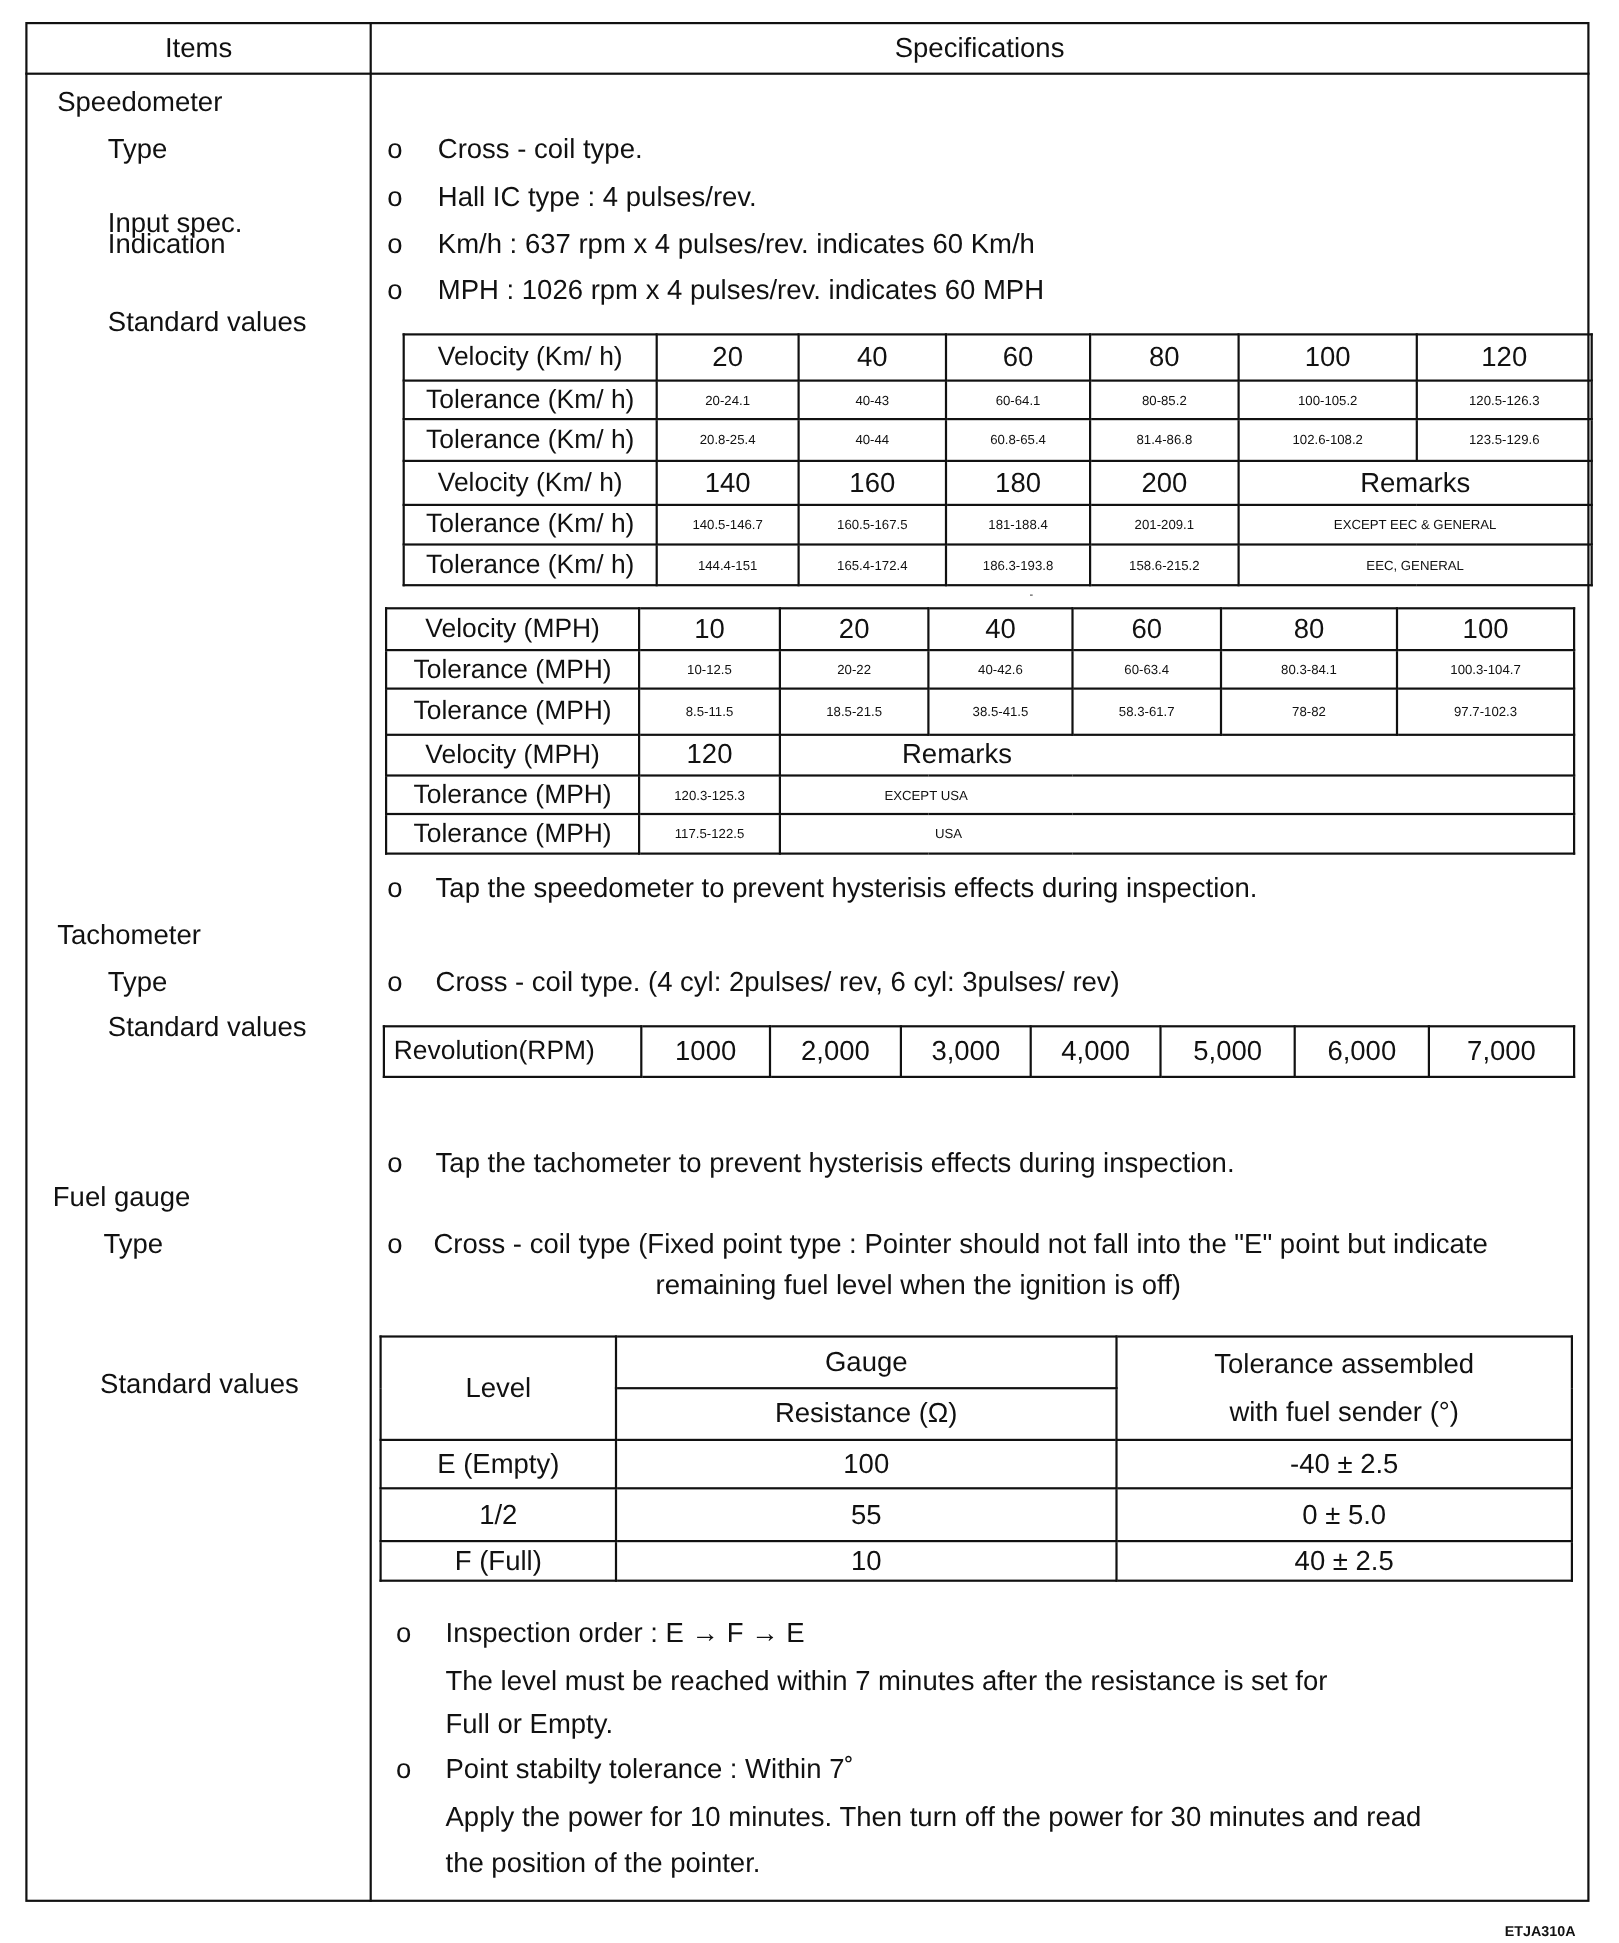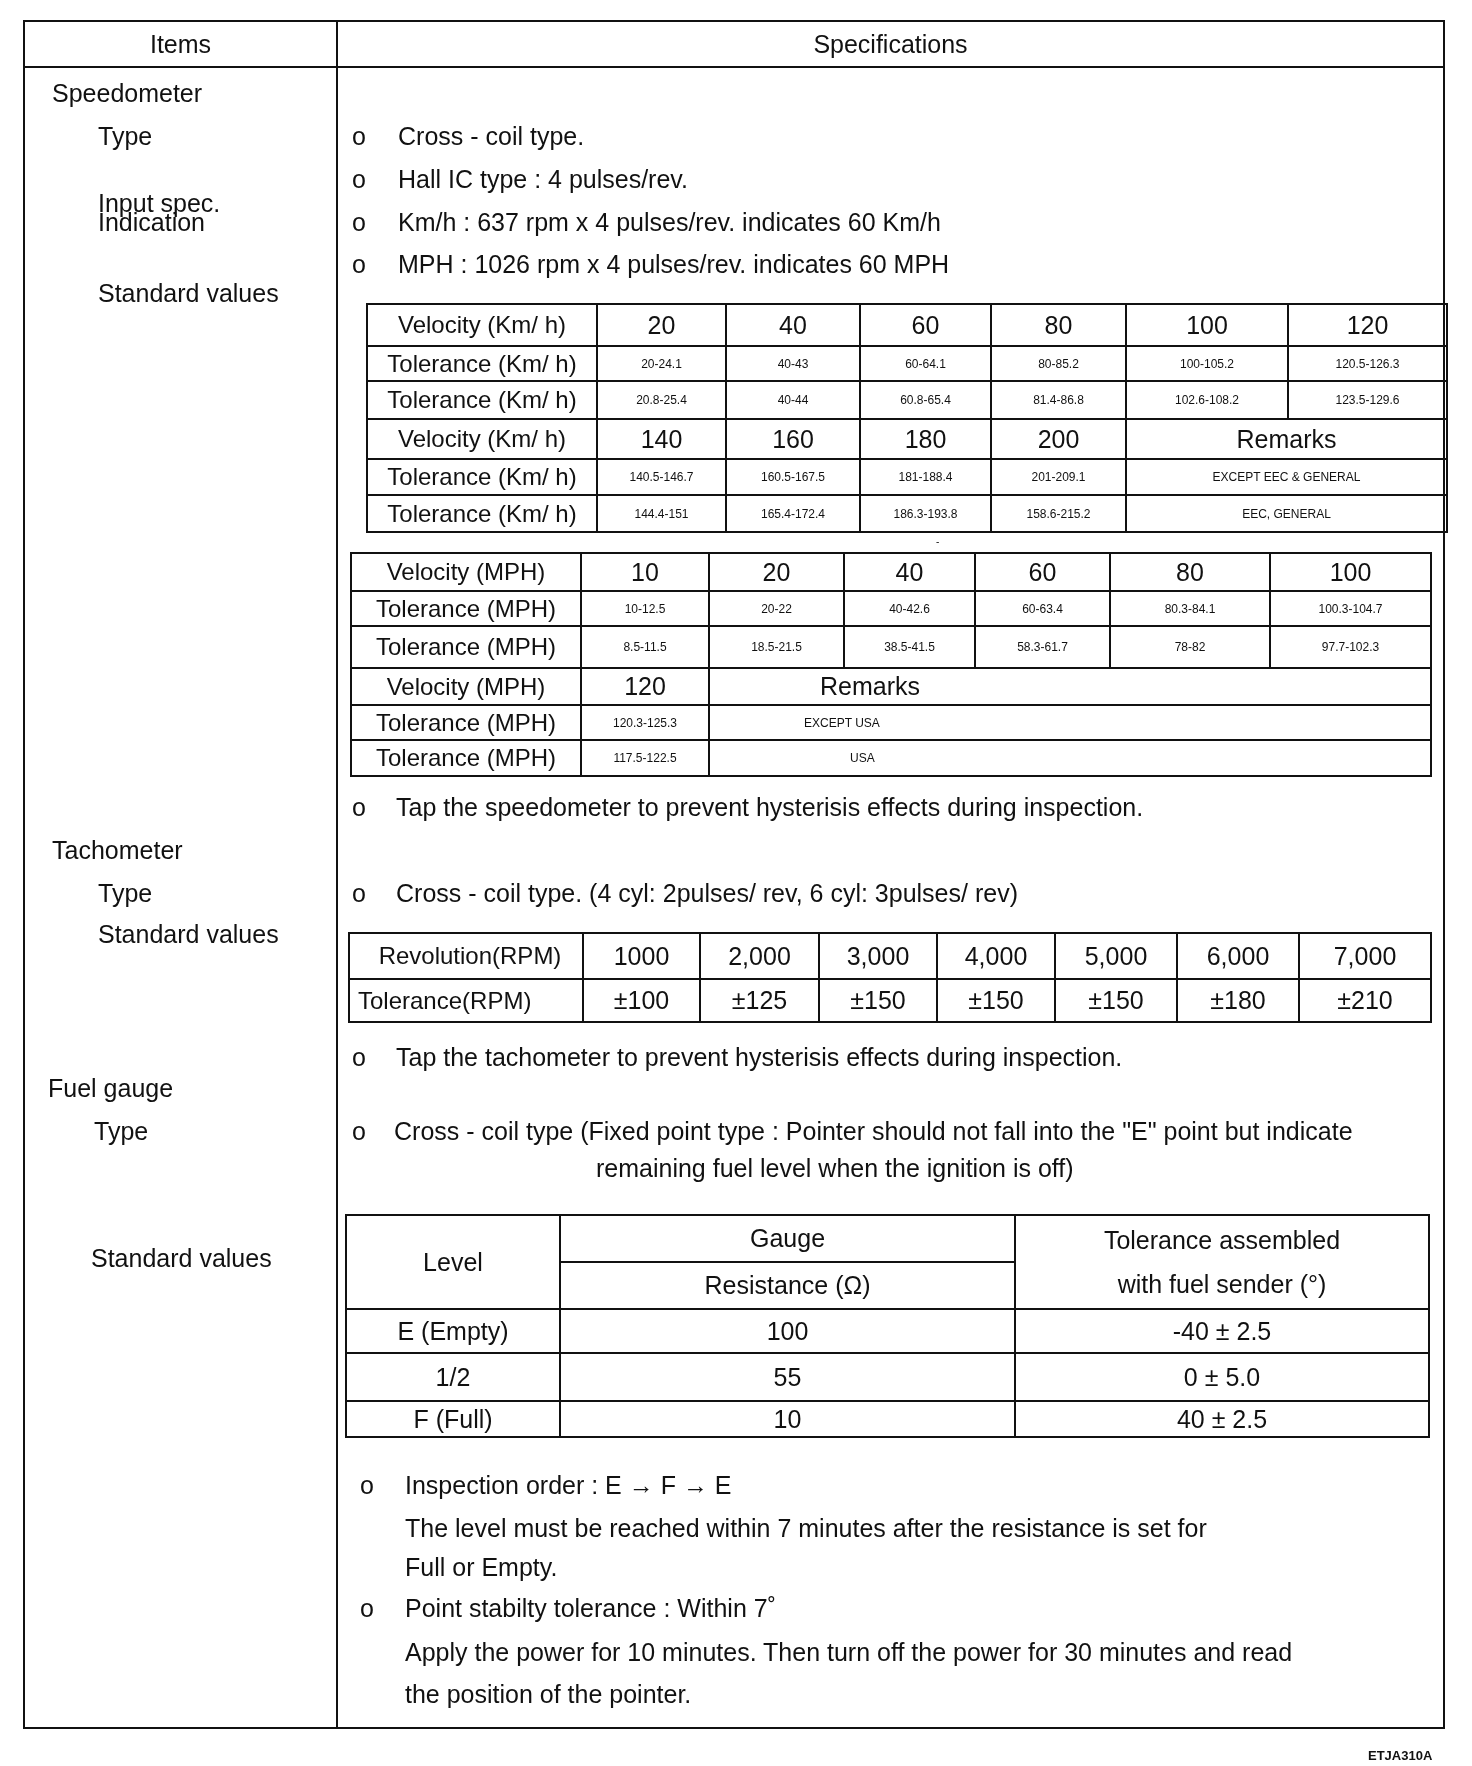--- a/index.html
+++ b/index.html
@@ -185,38 +185,28 @@
       <col style="width:117px">
       <col style="width:119px">
       <col style="width:118px">
       <col style="width:118px">
       <col style="width:122px">
       <col style="width:122px">
       <col style="width:132px">
   </colgroup>
   <tbody>
       <tr style="height:46px">
-    <td class="lab" style="text-align:center;padding-left:8px;border-radius:14px;">Revolution(RPM)</td>
+    <td class="lab" style="text-align:left;padding-left:8px;border-radius:14px;">Revolution(RPM)</td>
     <td class="big">1000</td>
     <td class="big">2,000</td>
     <td class="big">3,000</td>
     <td class="big">4,000</td>
     <td class="big">5,000</td>
     <td class="big">6,000</td>
     <td class="big">7,000</td>
-  </tr>
-  <tr style="height:43px">
-    <td class="lab" style="text-align:left;padding-left:8px;">Tolerance(RPM)</td>
-    <td class="big">±100</td>
-    <td class="big">±125</td>
-    <td class="big">±150</td>
-    <td class="big">±150</td>
-    <td class="big">±150</td>
-    <td class="big">±180</td>
-    <td class="big">±210</td>
   </tr>
 </tbody>
   </table>
 
 <div class="abs bul" style="left:352px;top:1042px;">o</div>
 <div class="abs bul" style="left:396px;top:1042px;">Tap the tachometer  to prevent hysterisis effects during inspection.</div>
 
 <div class="abs lbl" style="left:48px;top:1073px;">Fuel gauge</div>
 <div class="abs lbl" style="left:94px;top:1116px;">Type</div>
 <div class="abs lbl" style="left:91px;top:1243px;">Standard values</div>

